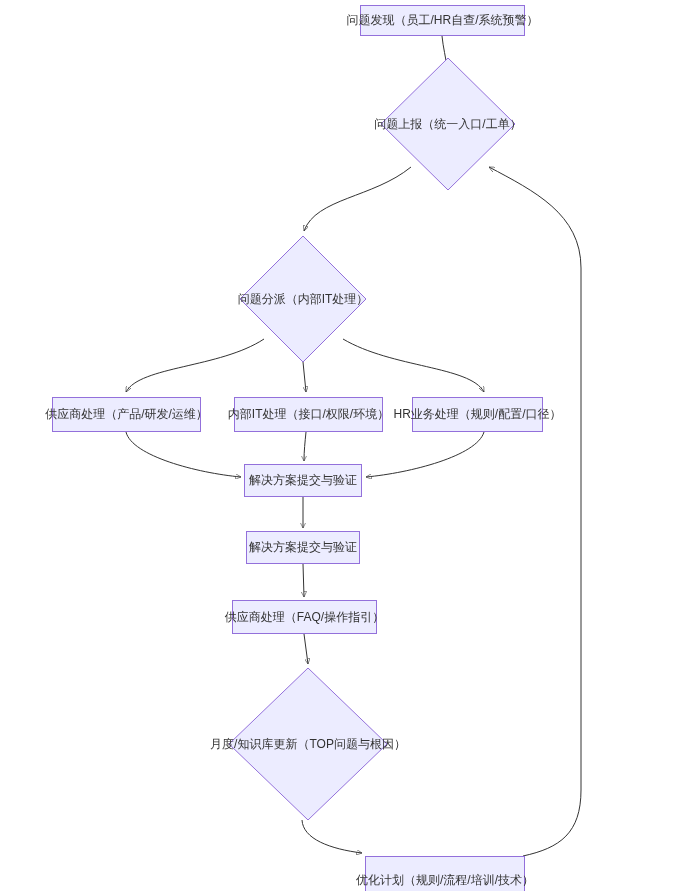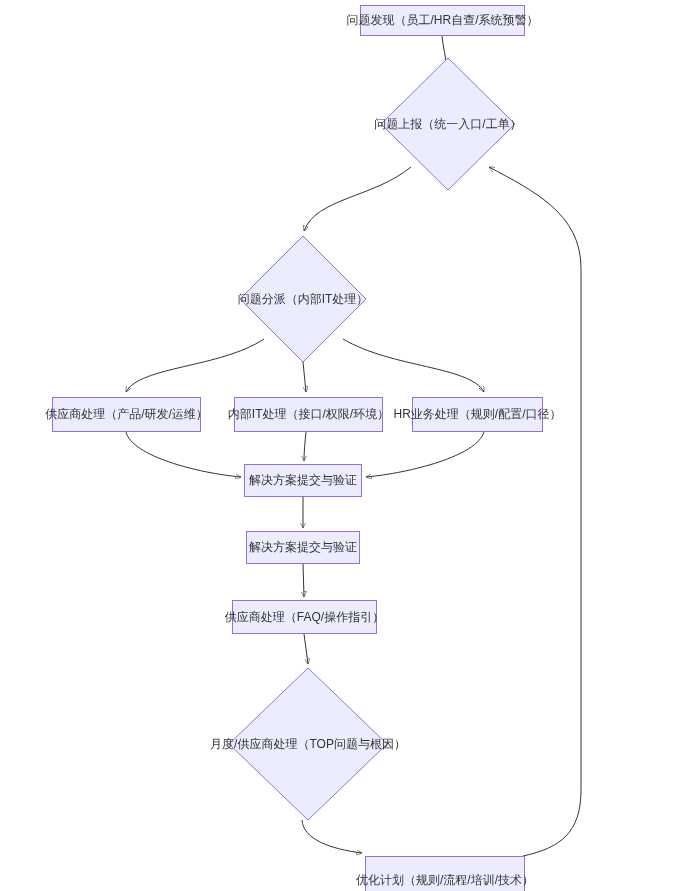--- a/index.html
+++ b/index.html
@@ -101,20 +101,20 @@
   </div>
 
   <div class="node rect-node" style="left:232px;top:600px;width:145px;height:34px;">
     <span class="node-label">供应商处理（FAQ/操作指引）</span>
   </div>
 
   <div class="node diamond-node" style="left:229px;top:668px;width:158px;height:152px;">
     <svg class="diamond-shape" viewBox="0 0 100 100" preserveAspectRatio="none">
       <polygon points="50,0 100,50 50,100 0,50" vector-effect="non-scaling-stroke"></polygon>
     </svg>
-    <span class="node-label">月度/供应商处理（TOP问题与根因）</span>
+    <span class="node-label">月度/知识库更新（TOP问题与根因）</span>
   </div>
 
   <div class="node rect-node" style="left:365px;top:856px;width:160px;height:48px;">
     <span class="node-label">优化计划（规则/流程/培训/技术）</span>
   </div>
 
 </div>
 
 </body></html>

